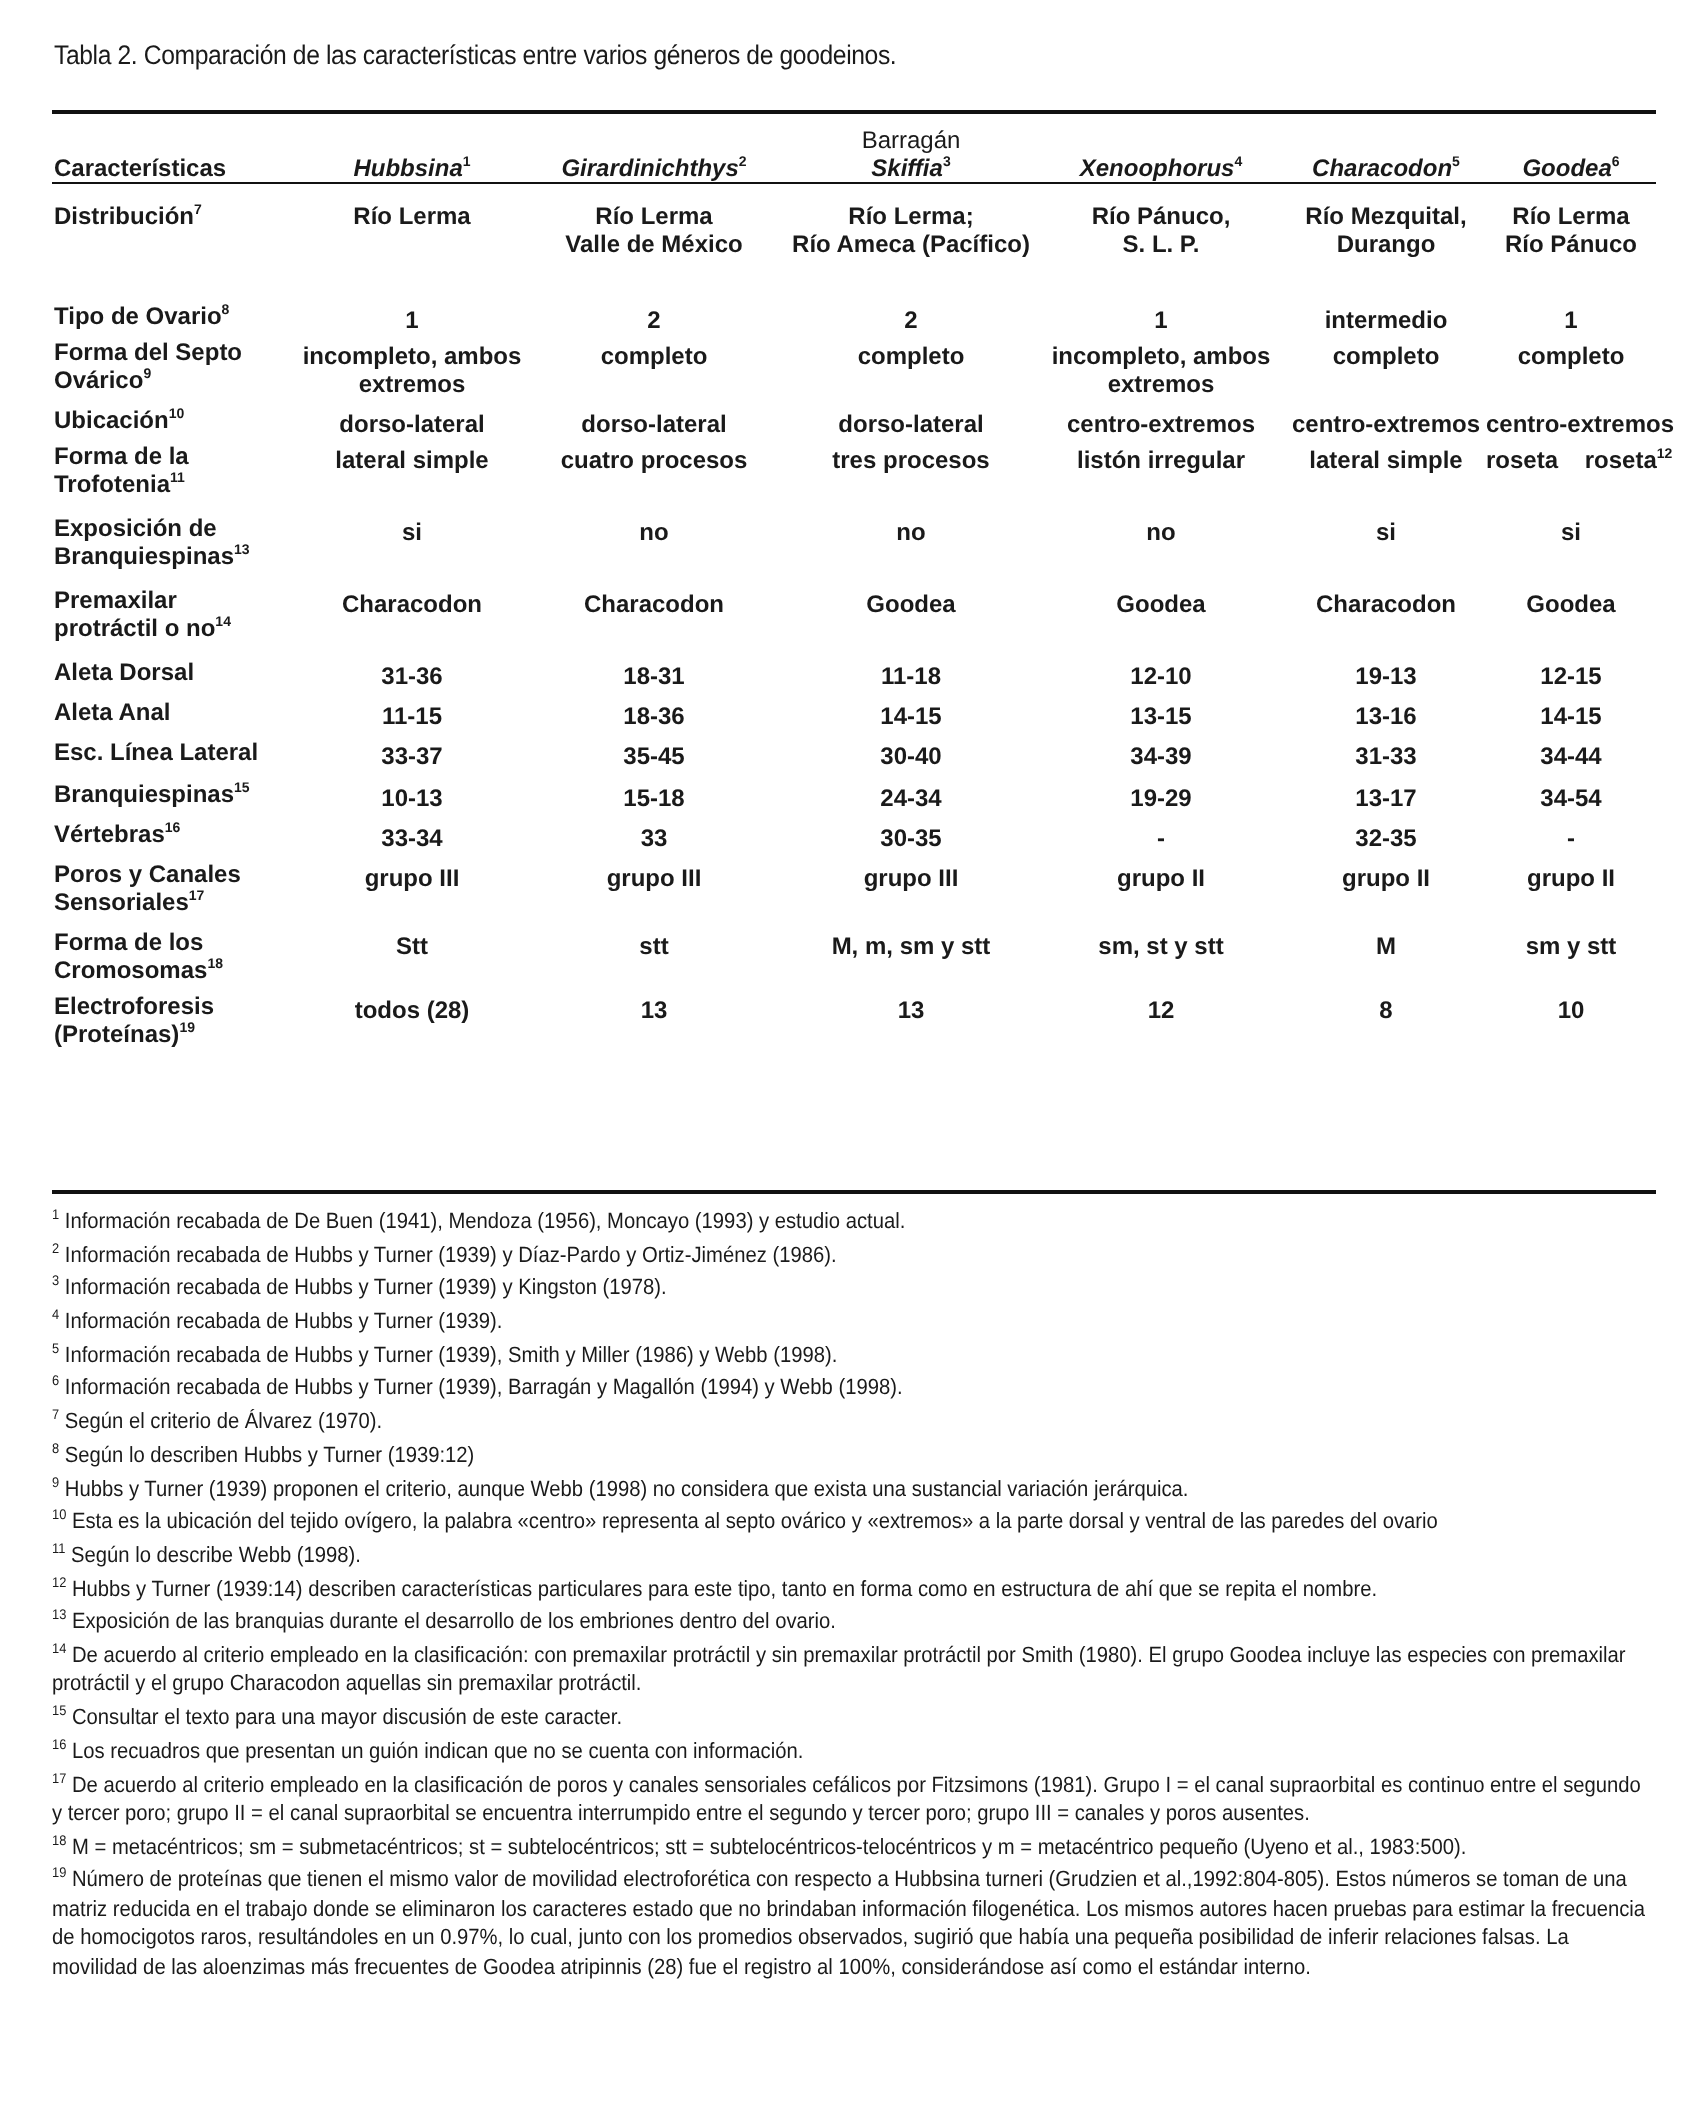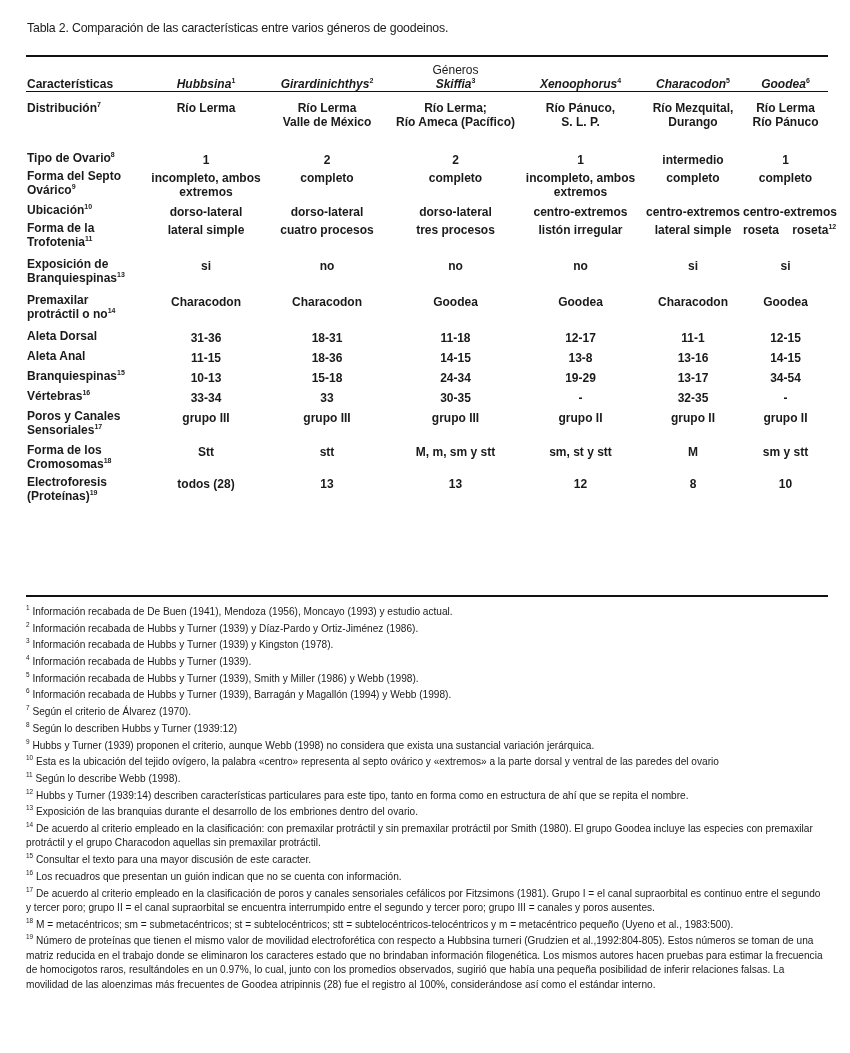--- a/index.html
+++ b/index.html
@@ -42,21 +42,21 @@
         <col class="col3">
         <col class="col4">
         <col class="col5">
         <col class="col6">
     </colgroup>
     <thead>
       <tr id="header-row">
           <th class="first"><span>Características</span></th>
           <th><i>Hubbsina</i><sup>1</sup></th>
           <th><i>Girardinichthys</i><sup>2</sup></th>
-          <th><div style="font-weight: normal;">Géneros</div><i>Skiffia</i><sup>3</sup></th>
+          <th><div style="font-weight: normal;">Barragán</div><i>Skiffia</i><sup>3</sup></th>
           <th><i>Xenoophorus</i><sup>4</sup></th>
           <th><i>Characodon</i><sup>5</sup></th>
           <th><i>Goodea</i><sup>6</sup></th>
         </tr>
     </thead>
     <tbody id="table-body">
         <tr style="height: 54px;">
           <td class="first" style="padding-top: 6px;"><span>Distribución</span><sup>7</sup></td>
           <td style="padding-top: 6px;"><span style="white-space: pre;">Río Lerma</span></td>
           <td style="padding-top: 6px;"><span style="white-space: pre;">Río Lerma</span><br><span style="white-space: pre;">Valle de México</span></td>
@@ -117,32 +117,41 @@
           <td style="padding-top: 4px;"><span style="white-space: pre;">Goodea</span></td>
           <td style="padding-top: 4px;"><span style="white-space: pre;">Goodea</span></td>
           <td style="padding-top: 4px;"><span style="white-space: pre;">Characodon</span></td>
           <td style="padding-top: 4px;"><span style="white-space: pre;">Goodea</span></td>
         </tr>
         <tr style="height: 20px;">
           <td class="first" style="padding-top: 2px;"><span>Aleta Dorsal</span></td>
           <td style="padding-top: 4px;"><span style="white-space: pre;">31-36</span></td>
           <td style="padding-top: 4px;"><span style="white-space: pre;">18-31</span></td>
           <td style="padding-top: 4px;"><span style="white-space: pre;">11-18</span></td>
-          <td style="padding-top: 4px;"><span style="white-space: pre;">12-17</span></td>
-          <td style="padding-top: 4px;"><span style="white-space: pre;">11-1</span></td>
+          <td style="padding-top: 4px;"><span style="white-space: pre;">12-10</span></td>
+          <td style="padding-top: 4px;"><span style="white-space: pre;">19-13</span></td>
           <td style="padding-top: 4px;"><span style="white-space: pre;">12-15</span></td>
         </tr>
         <tr style="height: 20px;">
           <td class="first" style="padding-top: 2px;"><span>Aleta Anal</span></td>
           <td style="padding-top: 4px;"><span style="white-space: pre;">11-15</span></td>
           <td style="padding-top: 4px;"><span style="white-space: pre;">18-36</span></td>
           <td style="padding-top: 4px;"><span style="white-space: pre;">14-15</span></td>
-          <td style="padding-top: 4px;"><span style="white-space: pre;">13-8</span></td>
+          <td style="padding-top: 4px;"><span style="white-space: pre;">13-15</span></td>
           <td style="padding-top: 4px;"><span style="white-space: pre;">13-16</span></td>
           <td style="padding-top: 4px;"><span style="white-space: pre;">14-15</span></td>
+        </tr>
+        <tr style="height: 21px;">
+          <td class="first" style="padding-top: 2px;"><span>Esc. Línea Lateral</span></td>
+          <td style="padding-top: 4px;"><span style="white-space: pre;">33-37</span></td>
+          <td style="padding-top: 4px;"><span style="white-space: pre;">35-45</span></td>
+          <td style="padding-top: 4px;"><span style="white-space: pre;">30-40</span></td>
+          <td style="padding-top: 4px;"><span style="white-space: pre;">34-39</span></td>
+          <td style="padding-top: 4px;"><span style="white-space: pre;">31-33</span></td>
+          <td style="padding-top: 4px;"><span style="white-space: pre;">34-44</span></td>
         </tr>
         <tr style="height: 20px;">
           <td class="first" style="padding-top: 2px;"><span>Branquiespinas</span><sup>15</sup></td>
           <td style="padding-top: 4px;"><span style="white-space: pre;">10-13</span></td>
           <td style="padding-top: 4px;"><span style="white-space: pre;">15-18</span></td>
           <td style="padding-top: 4px;"><span style="white-space: pre;">24-34</span></td>
           <td style="padding-top: 4px;"><span style="white-space: pre;">19-29</span></td>
           <td style="padding-top: 4px;"><span style="white-space: pre;">13-17</span></td>
           <td style="padding-top: 4px;"><span style="white-space: pre;">34-54</span></td>
         </tr>

